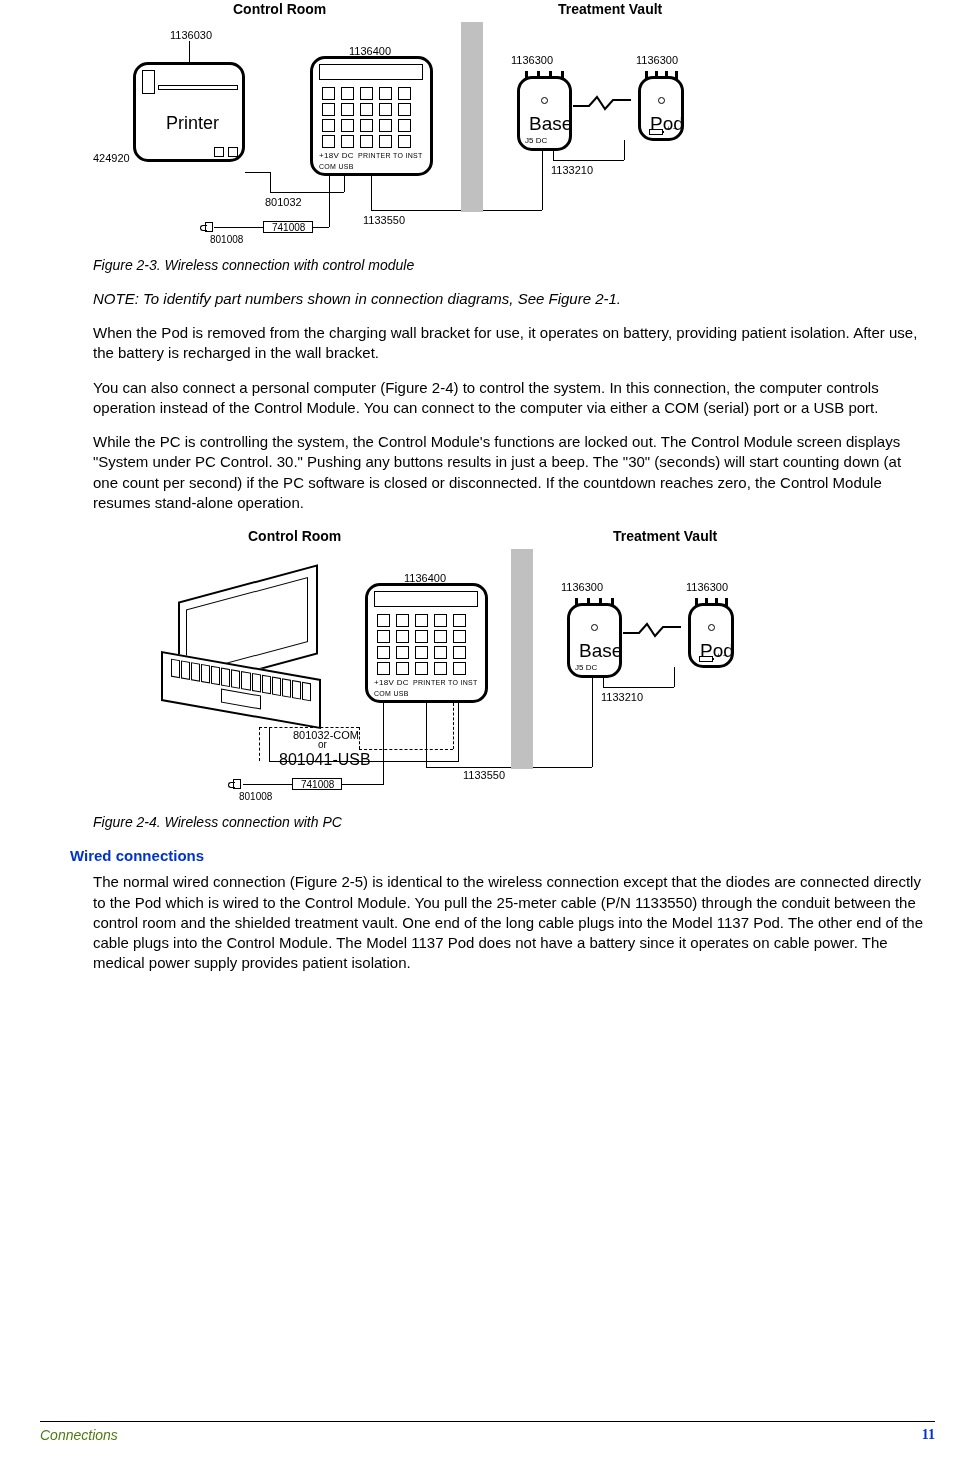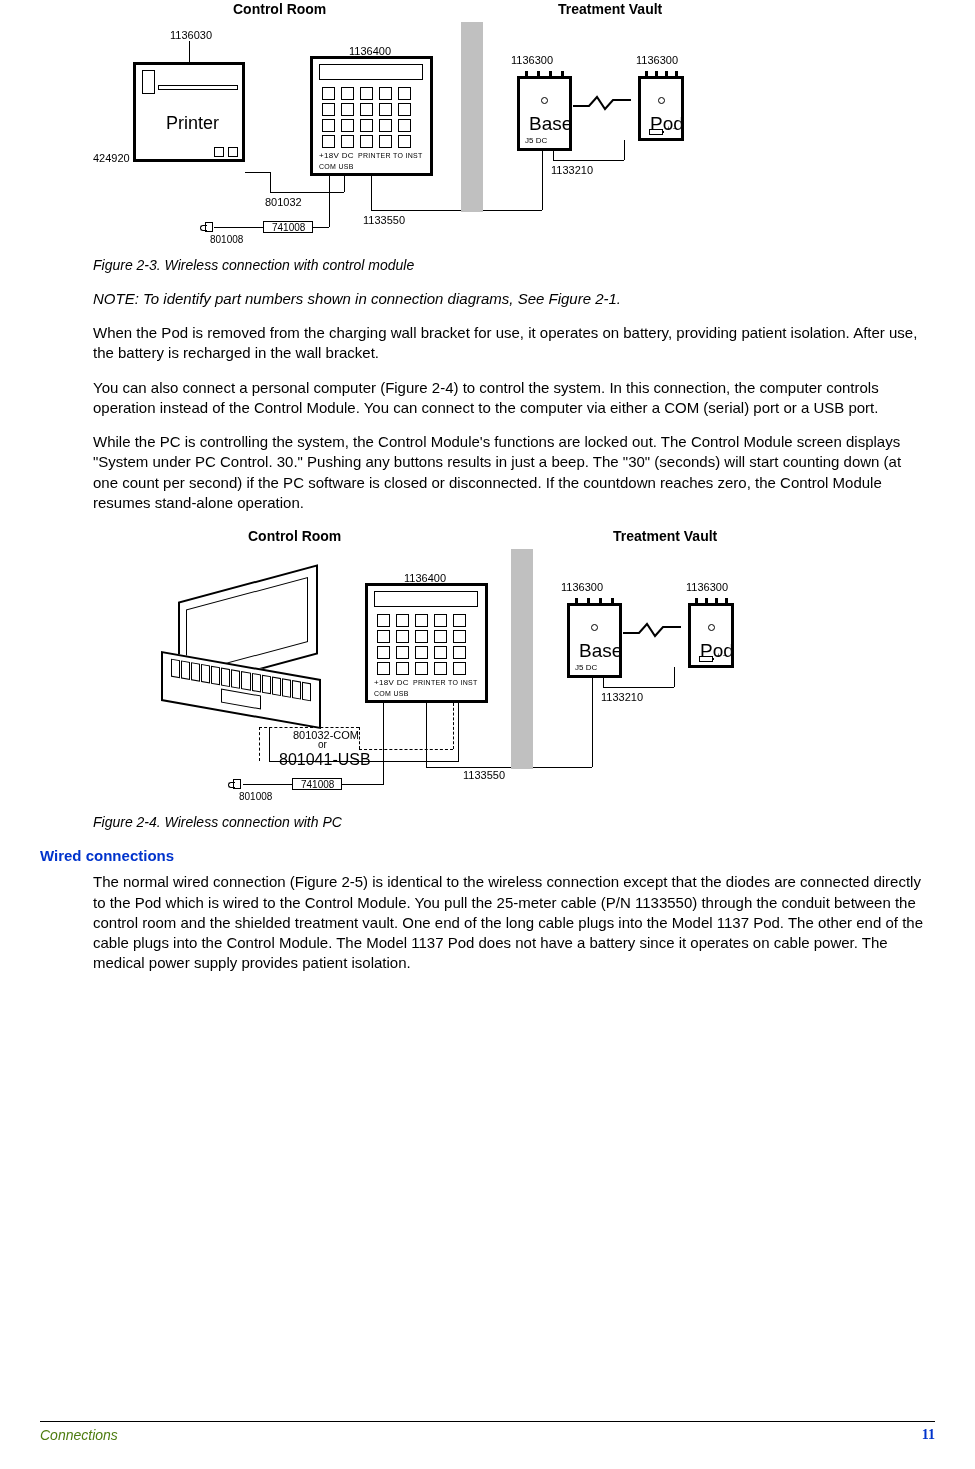--- a/index.html
+++ b/index.html
@@ -26,20 +26,21 @@
   .note {
     font-style: italic;
     font-size: 15px;
     margin-bottom: 14px;
   }
   p.body { margin-bottom: 14px; }
   .section-heading {
     font-weight: bold;
     color: #0033cc;
     font-size: 15px;
+    margin-left: 30px;
     margin-top: 4px;
     margin-bottom: 6px;
   }
   .footer {
     position: absolute;
     bottom: 24px;
     left: 40px;
     right: 40px;
     border-top: 1px solid #000;
     padding-top: 4px;
@@ -51,21 +52,21 @@
   .footer-right { font-weight: bold; color: #0033cc; font-family: Liberation Serif, serif; }
   
   .diagram-wrap { position: relative; width: 100%; height: 250px; margin-bottom: 4px; }
   .hdr { position: absolute; font-weight: bold; font-size: 14px; top: 0; }
   .hdr.control { left: 140px; }
   .hdr.treat { left: 465px; }
   .pn { position: absolute; font-size: 11px; }
   
   .wall { position: absolute; width: 22px; background: #c0c0c0; top: 22px; }
   .box { position: absolute; border: 2px solid #000; background: #fff; }
-  .thick { border-width: 3px; }
+  .thick { border-width: 3px; border-radius: 15px; }
   .lbl { position: absolute; font-size: 19px; }
   .smalllbl { position: absolute; font-size: 8px; }
   .port-row { position: absolute; font-size: 7px; letter-spacing: 0.3px;}
   .line { position: absolute; background: #000; }
   .line.h { height: 1px; }
   .line.v { width: 1px; }
   .line.dash-v { width: 0; border-left: 1px dashed #000; background: transparent; }
   .line.dash-h { height: 0; border-top: 1px dashed #000; background: transparent; }
   .circ { position: absolute; border: 1px solid #000; border-radius: 50%; width: 7px; height: 7px; background: #fff;}
   .tick { position: absolute; top: -8px; left: 0; right: 0; height: 8px; display:flex; justify-content:space-around;}

